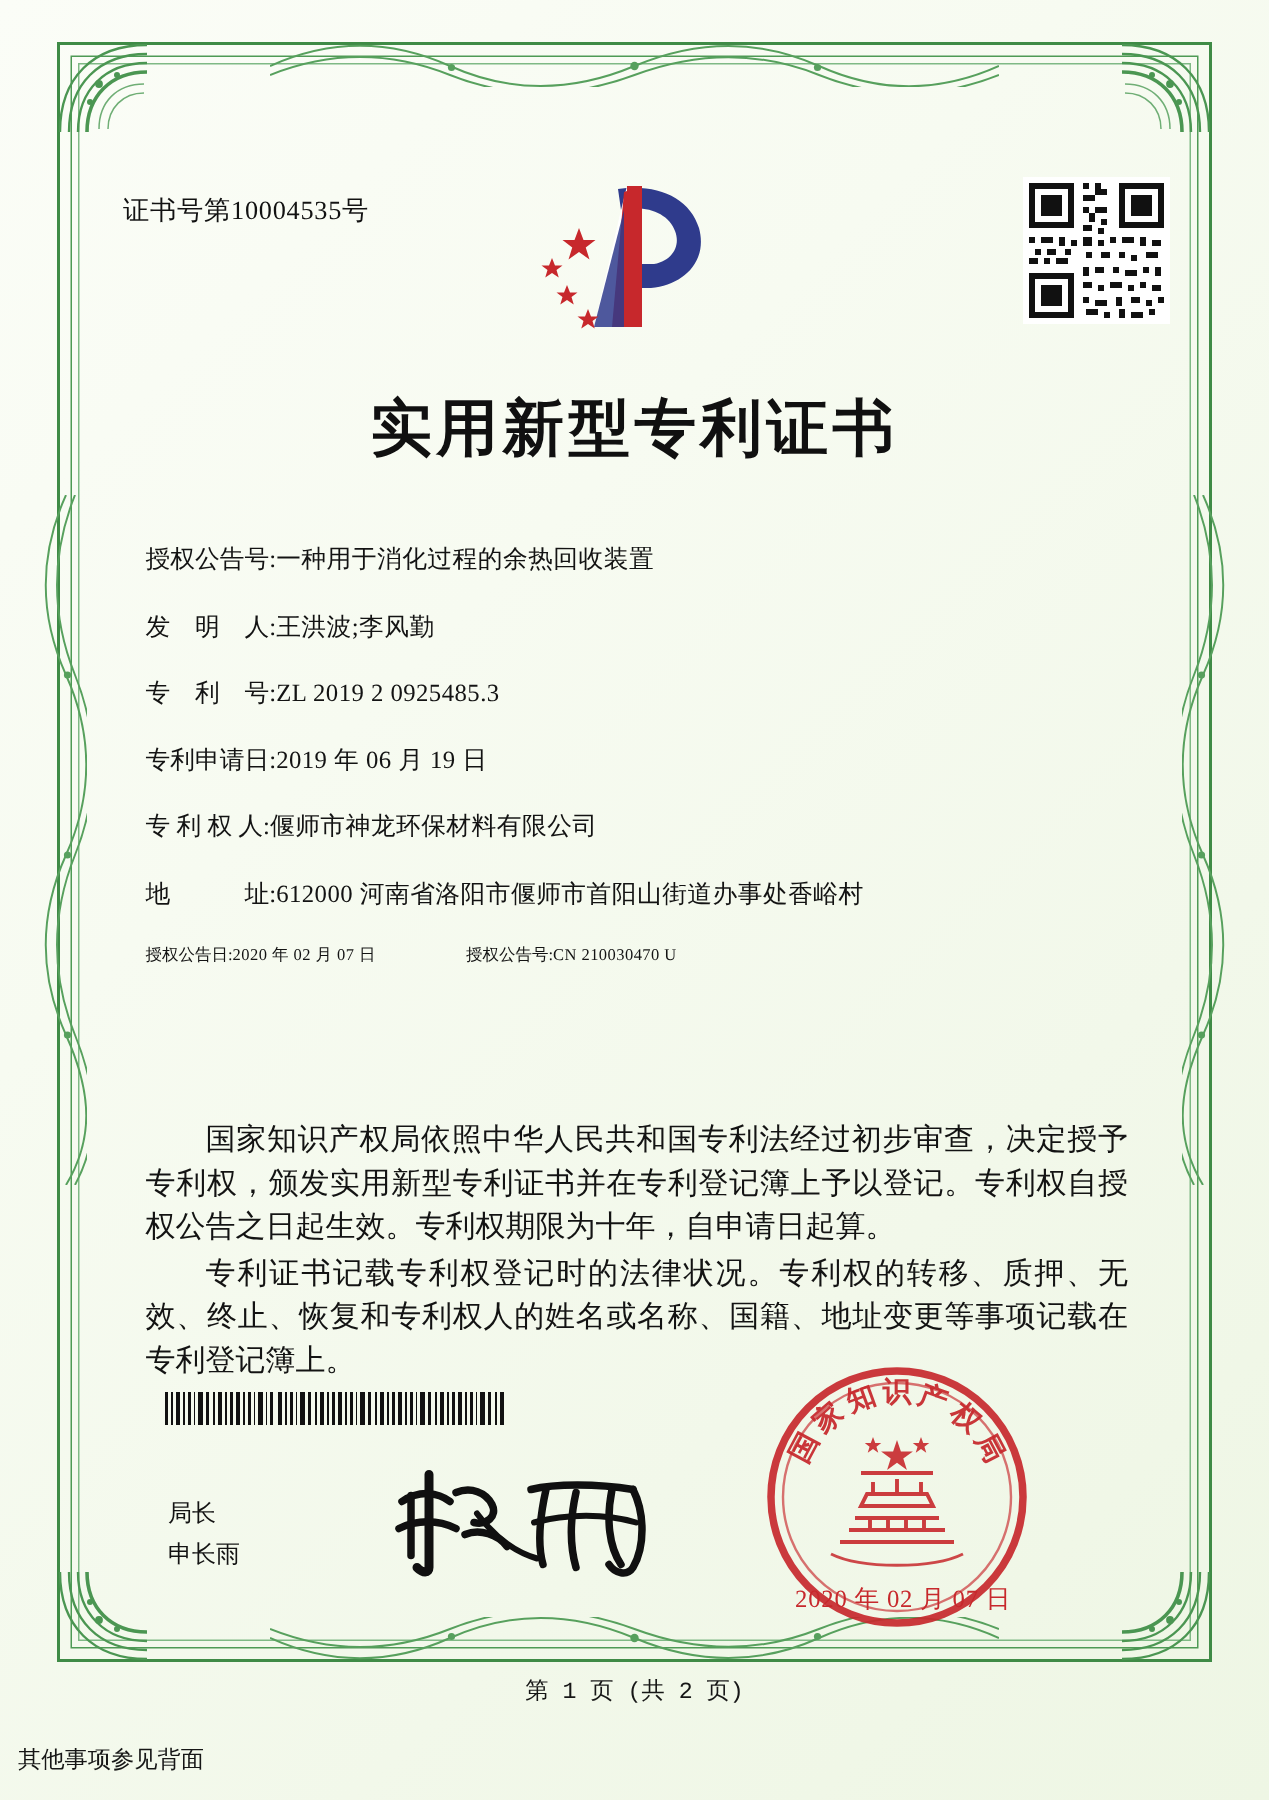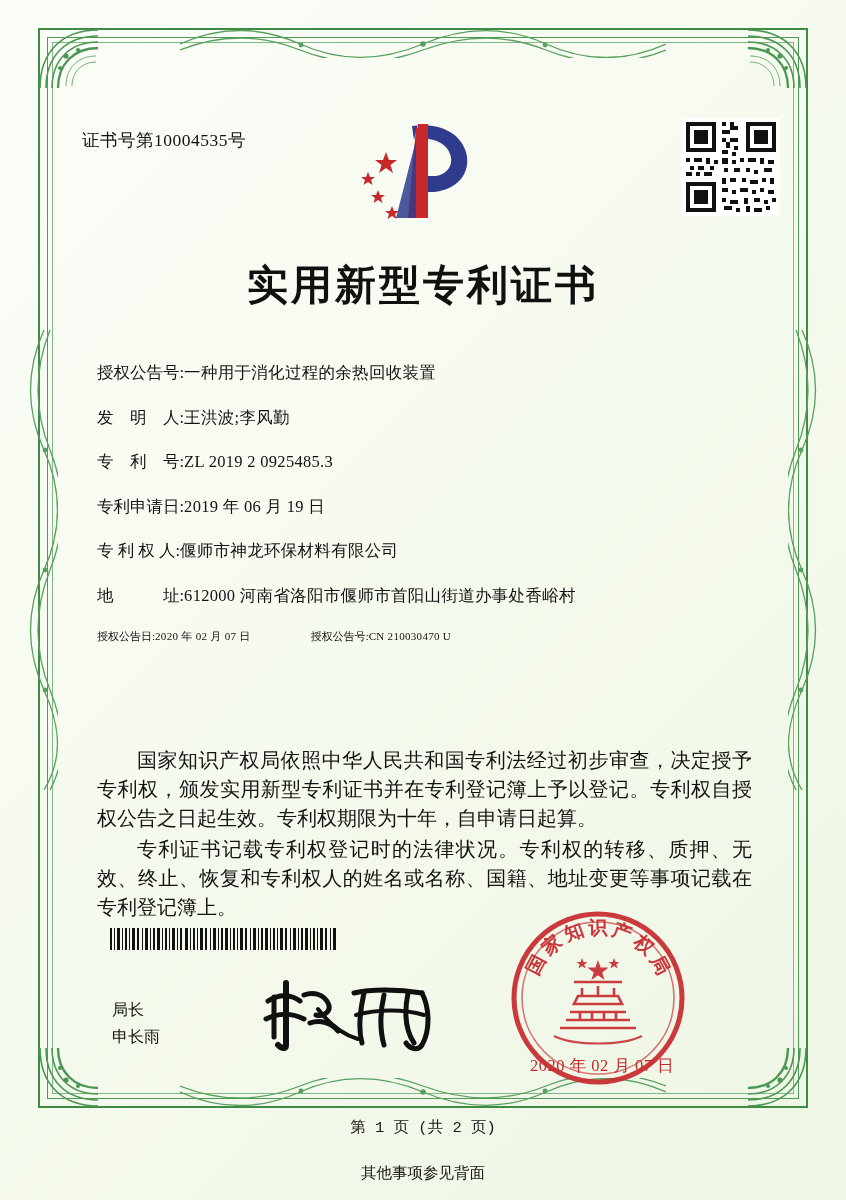--- a/index.html
+++ b/index.html
@@ -241,23 +241,23 @@
     text-align: center;
     font-size: 15.5px;
     color: #161616;
     font-family: Liberation Mono, monospace;
   }
   .footer-note {
     position: absolute;
     left: 0;
     right: 0;
     top: 1163px;
-    text-align: center;
     font-size: 15.5px;
     color: #161616;
+    padding-left: 12px;
   }
 </style>
 </head>
 <body>
 
 <div class="page">
 
   <div class="border-outer"></div>
   <div class="border-inner"></div>
   <div class="border-hair"></div>

